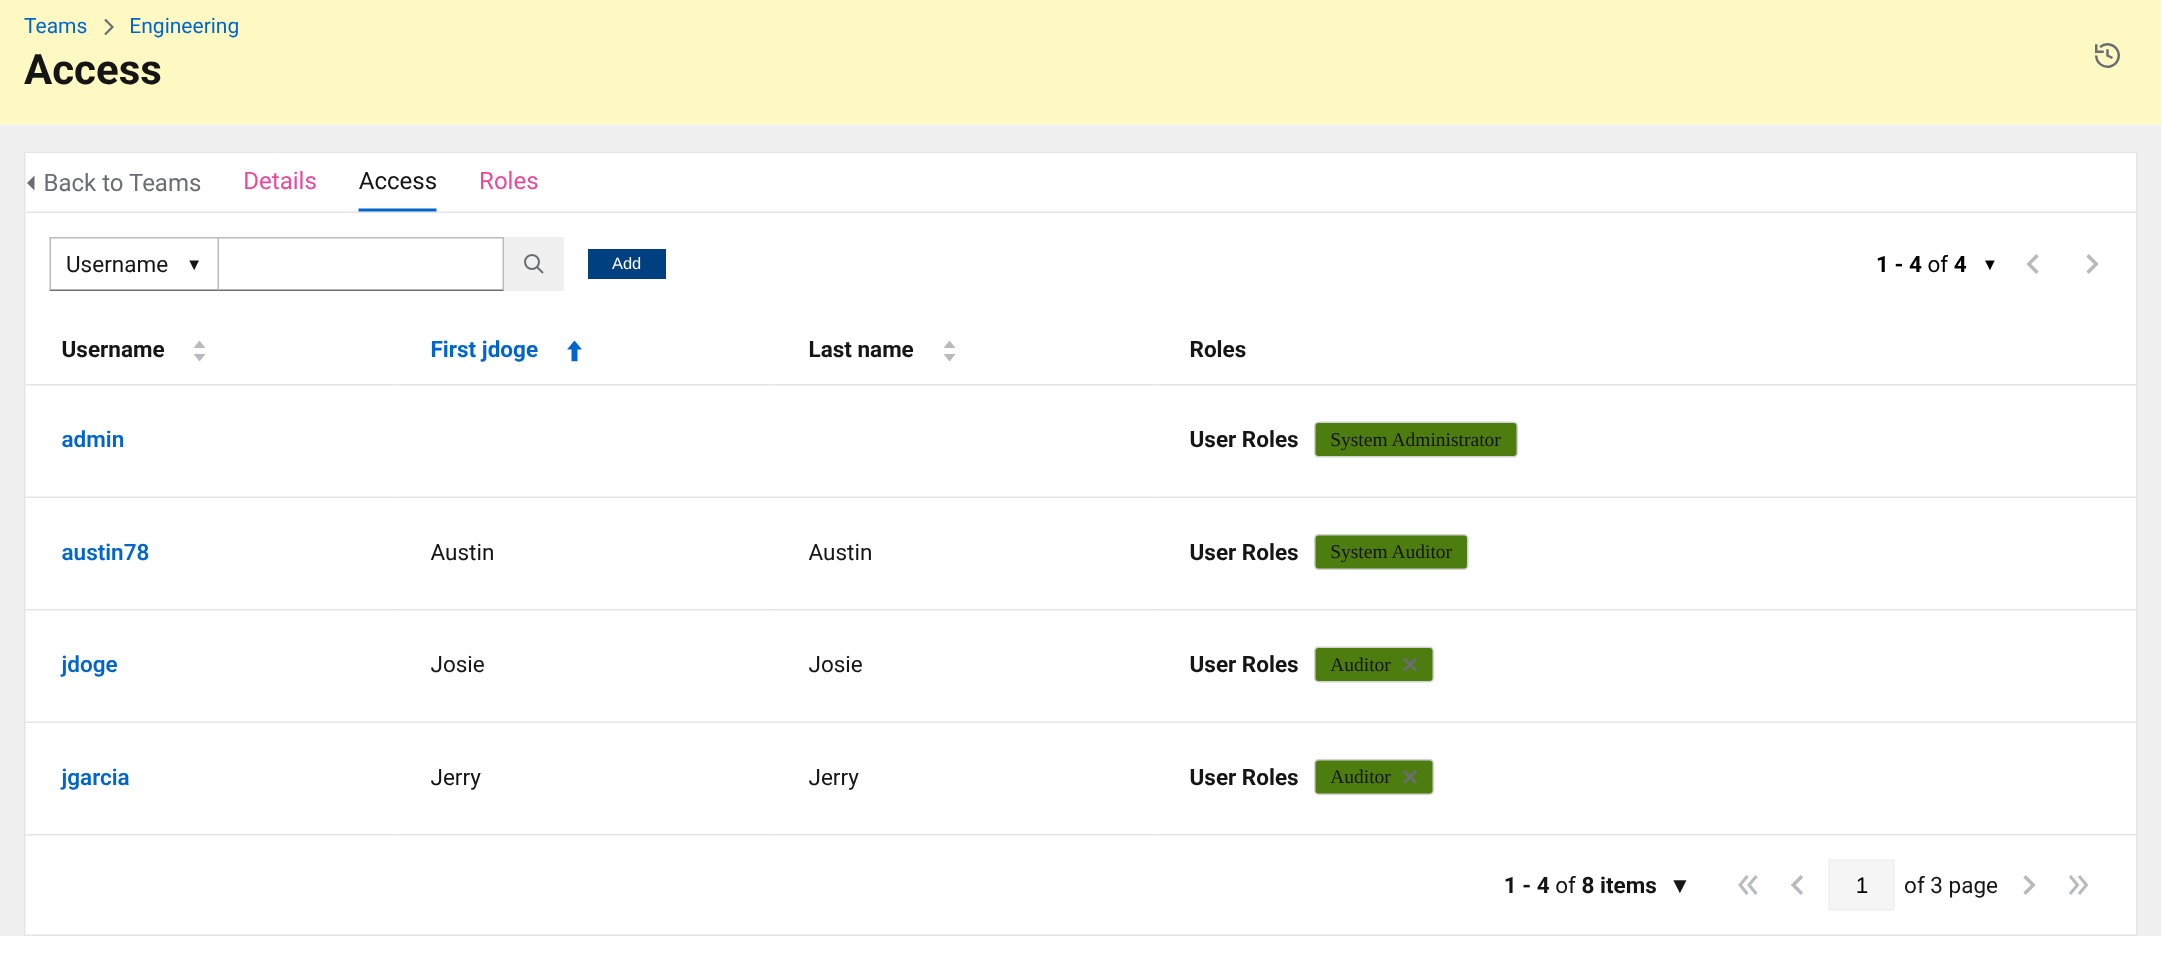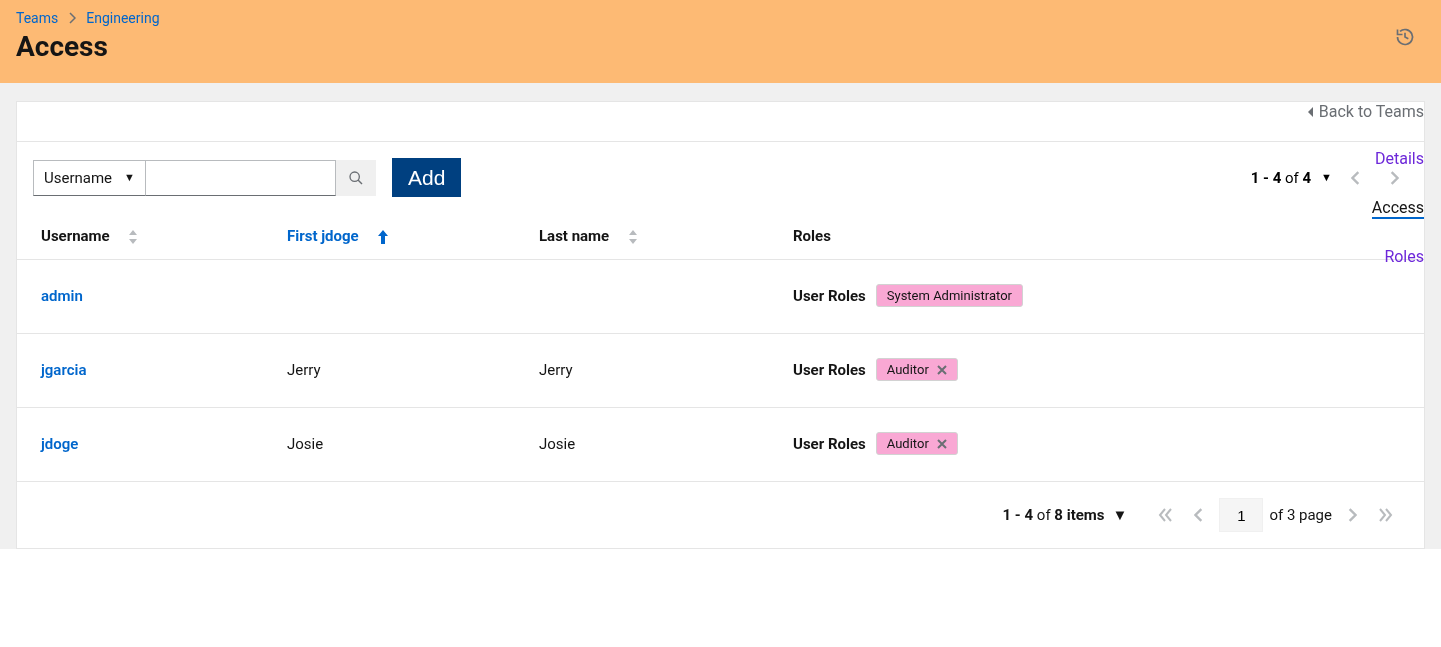--- a/index.html
+++ b/index.html
@@ -9,21 +9,21 @@
       color: #151515;
       background: #fff;
       width: 1441px;
     }
     a { color: #0066cc; text-decoration: none; }
     
     
     .page-header {
       padding: 10px 16px 20px 16px;
       position: relative;
-      background: #fdba74;
+      background: #fef9c3;
     }
     .breadcrumb {
       display: flex;
       align-items: center;
       gap: 10px;
       font-size: 14px;
       margin-bottom: 4px;
     }
     .breadcrumb a { color: #0066cc; }
     .breadcrumb .chev { color: #6a6e73; font-size: 12px; }
@@ -50,38 +50,37 @@
       padding: 18px 16px 0 16px;
     }
     .card {
       background: #fff;
       border: 1px solid #e5e5e5;
     }
 
     
     .tabs {
       display: flex;
-      align-items: flex-end;
+      align-items: center;
       border-bottom: 1px solid #e5e5e5;
       padding: 0 0;
       height: 40px;
       gap: 28px;
-      flex-direction: column;
     }
     .back-link {
       display: inline-flex;
       align-items: center;
       gap: 4px;
       color: #6a6e73;
       font-size: 16px;
       cursor: pointer;
     }
     .tab {
       font-size: 16px;
-      color: #6d28d9;
+      color: #ec4899;
       height: 100%;
       display: inline-flex;
       align-items: center;
       cursor: pointer;
       border-bottom: 2px solid transparent;
     }
     .tab.active {
       color: #151515;
       border-bottom-color: #0066cc;
     }
@@ -127,22 +126,22 @@
       background: #f0f0f0;
       border: none;
       cursor: pointer;
       color: #6a6e73;
     }
     .add-btn {
       background: #004080;
       color: #fff;
       border: none;
       padding: 0 16px;
-      height: 39px;
-      font-size: 21px;
+      height: 20px;
+      font-size: 11px;
       cursor: pointer;
     }
     .toolbar-spacer { flex: 1; }
     .top-pager {
       display: flex;
       align-items: center;
       gap: 10px;
       color: #000000;
       font-size: 15px;
     }
@@ -195,21 +194,22 @@
     .roles-label { font-weight: 700; }
     .role-chip {
       display: inline-flex;
       align-items: center;
       gap: 8px;
       border: 1px solid #d2d2d2;
       border-radius: 3px;
       padding: 3px 10px;
       font-size: 13px;
       color: #151515;
-      background: #f9a8d4;
+      background: #4d7c0f;
+      font-family: Liberation Serif, serif;
     }
     .role-chip .x {
       cursor: pointer;
       color: #6a6e73;
       font-size: 12px;
       display: inline-flex;
       align-items: center;
     }
 
     
@@ -366,33 +366,28 @@
             <td>
               <div class="roles-cell">
                 <span class="roles-label">User Roles</span>
                 <span class="role-chip">
                   <span>System Administrator</span>
                 </span>
               </div>
             </td>
           </tr>
           <tr>
-            <td><a href="#" class="user-link">jgarcia</a></td>
-            <td>Jerry</td>
-            <td>Jerry</td>
+            <td><a href="#" class="user-link">austin78</a></td>
+            <td>Austin</td>
+            <td>Austin</td>
             <td>
               <div class="roles-cell">
                 <span class="roles-label">User Roles</span>
                 <span class="role-chip">
-                  <span>Auditor</span>
-                  <span class="x">
-                    <svg width="10" height="10" viewBox="0 0 10 10">
-                      <path d="M1 1 L9 9 M9 1 L1 9" stroke="#6a6e73" stroke-width="2"></path>
-                    </svg>
-                  </span>
+                  <span>System Auditor</span>
                 </span>
               </div>
             </td>
           </tr>
           <tr>
             <td><a href="#" class="user-link">jdoge</a></td>
             <td>Josie</td>
             <td>Josie</td>
             <td>
               <div class="roles-cell">
@@ -401,20 +396,38 @@
                   <span>Auditor</span>
                   <span class="x">
                     <svg width="10" height="10" viewBox="0 0 10 10">
                       <path d="M1 1 L9 9 M9 1 L1 9" stroke="#6a6e73" stroke-width="2"></path>
                     </svg>
                   </span>
                 </span>
               </div>
             </td>
           </tr>
+          <tr>
+            <td><a href="#" class="user-link">jgarcia</a></td>
+            <td>Jerry</td>
+            <td>Jerry</td>
+            <td>
+              <div class="roles-cell">
+                <span class="roles-label">User Roles</span>
+                <span class="role-chip">
+                  <span>Auditor</span>
+                  <span class="x">
+                    <svg width="10" height="10" viewBox="0 0 10 10">
+                      <path d="M1 1 L9 9 M9 1 L1 9" stroke="#6a6e73" stroke-width="2"></path>
+                    </svg>
+                  </span>
+                </span>
+              </div>
+            </td>
+          </tr>
         </tbody>
     </table>
 
     <div class="bottom-pager">
       <span class="items">
         <span>
           <b>1 - 4</b>
           <span>of</span>
           <b>8 items</b>
         </span>

